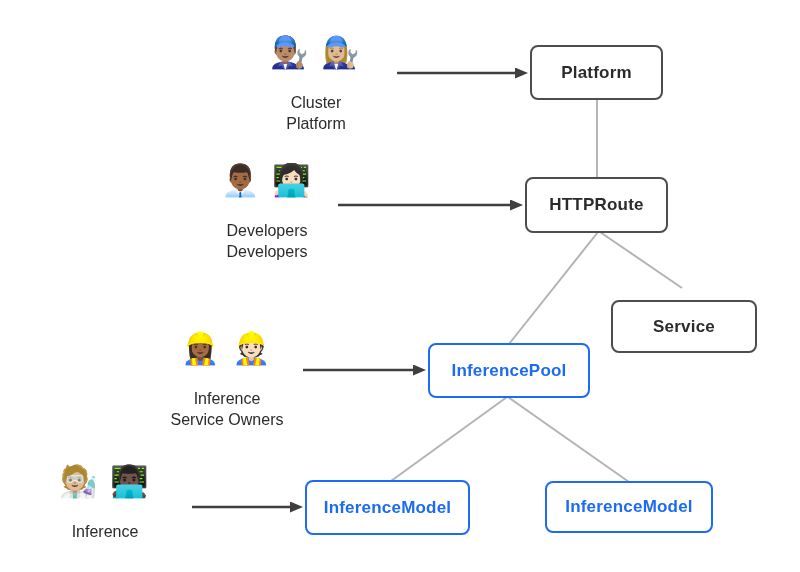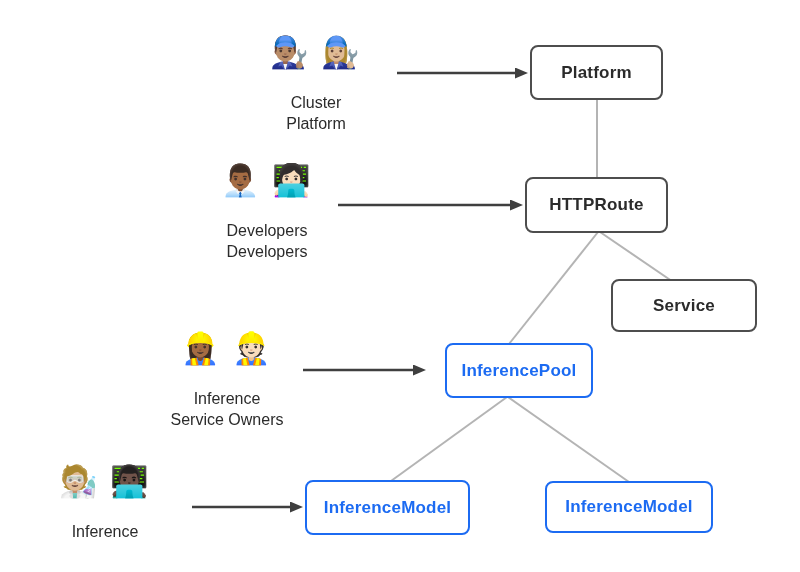--- a/index.html
+++ b/index.html
@@ -75,25 +75,25 @@
   </svg>
 
   <div class="node standard" style="left:530px; top:45px; width:133px; height:55px;">
     <span>Platform</span>
   </div>
 
   <div class="node standard" style="left:525px; top:177px; width:143px; height:56px;">
     <span>HTTPRoute</span>
   </div>
 
-  <div class="node standard" style="left:611px; top:279px; width:146px; height:53px;">
+  <div class="node standard" style="left:611px; top:300px; width:146px; height:53px;">
     <span>Service</span>
   </div>
 
-  <div class="node inference" style="left:428px; top:343px; width:148px; height:55px;margin-left:17px;">
+  <div class="node inference" style="left:428px; top:343px; width:162px; height:55px;">
     <span>InferencePool</span>
   </div>
 
   <div class="node inference" style="left:305px; top:480px; width:165px; height:55px;">
     <span>InferenceModel</span>
   </div>
 
   <div class="node inference" style="left:545px; top:481px; width:168px; height:52px;">
     <span>InferenceModel</span>
   </div>

